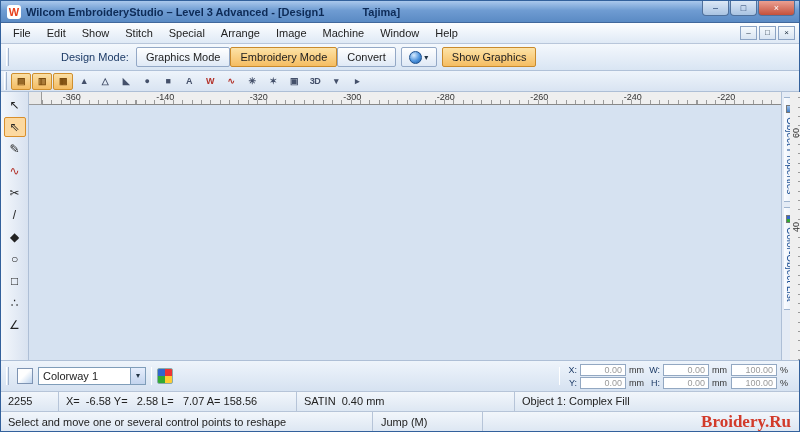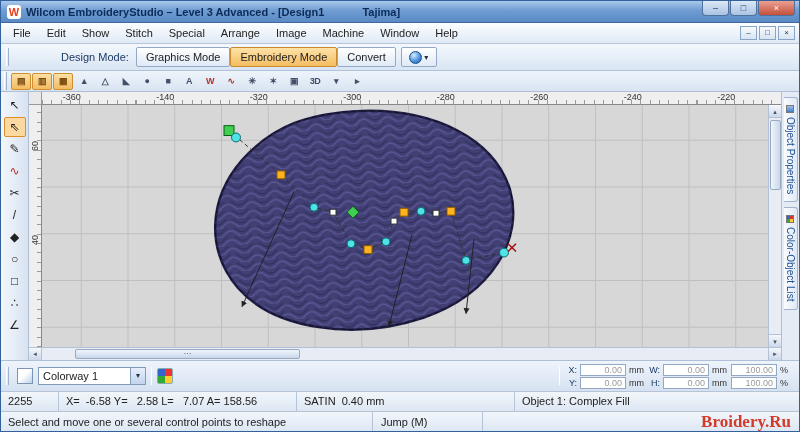--- a/index.html
+++ b/index.html
@@ -43,21 +43,21 @@
   .t2icons .t2icon:nth-child(10), .t2icons .t2icon:nth-child(11) { color:#b3322a; font-weight:bold; }
   .t2icon.txt { font-size:9px; font-weight:bold; letter-spacing:-0.5px; }
 
   
   .main { flex:1; display:flex; min-height:0; }
   .lefttools { width:28px; flex:none; background:linear-gradient(90deg,#f3f7fc,#d8e2f0); border-right:1px solid #aebfd6; display:flex; flex-direction:column; align-items:center; padding-top:3px; gap:2px; }
   .tool { width:22px; height:20px; display:flex; align-items:center; justify-content:center; font-size:12px; color:#222; border:1px solid transparent; border-radius:2px; }
   .tool.active { background:#fcd9a0; border-color:#d98f2b; }
   .lefttools .tool:nth-child(4) { color:#b3322a; }
 
-  .canvas-zone { flex:1; display:flex; flex-direction:column; min-width:0; }
+  .canvas-zone { flex:1; display:flex; flex-direction:row; min-width:0; }
   .hruler-row { height:13px; flex:none; display:flex; }
   .ruler-corner { width:13px; flex:none; background:#e9e9e9; border-right:1px solid #9a9a9a; border-bottom:1px solid #9a9a9a; }
   .hruler { flex:1; background:#efefef; border-bottom:1px solid #888;
             background-image:repeating-linear-gradient(90deg,#9a9a9a 0 1px,transparent 1px 9.35px);
             background-size:auto 4px; background-position:0 100%; background-repeat:repeat-x;
             overflow:hidden; }
   .hlabels { display:flex; transform:translateX(-17px); }
   .hlabel { width:93.5px; flex:none; text-align:center; font-size:9px; color:#333; line-height:9px; padding-top:1px; }
 
   .canvas-body { flex:1; display:flex; min-height:0; }
@@ -162,20 +162,21 @@
     <div class="mode-buttons">
 
     <div class="mode-btn">Graphics Mode</div>
         <div class="mode-btn active">Embroidery Mode</div>
         <div class="mode-btn">Convert</div>
       </div>
     <div class="globe-btn">
       <span class="globe-ball"></span>
       <span class="caret">▾</span>
     </div>
+    <div class="mode-btn active">Show Graphics</div>
   </div>
 
   <div class="toolbar2">
     <div class="grip"></div>
     <div class="t2icons">
 
     <div class="t2icon txt active">▤</div>
         <div class="t2icon txt active">▥</div>
         <div class="t2icon txt active">▦</div>
         <div class="t2icon txt">▲</div>

